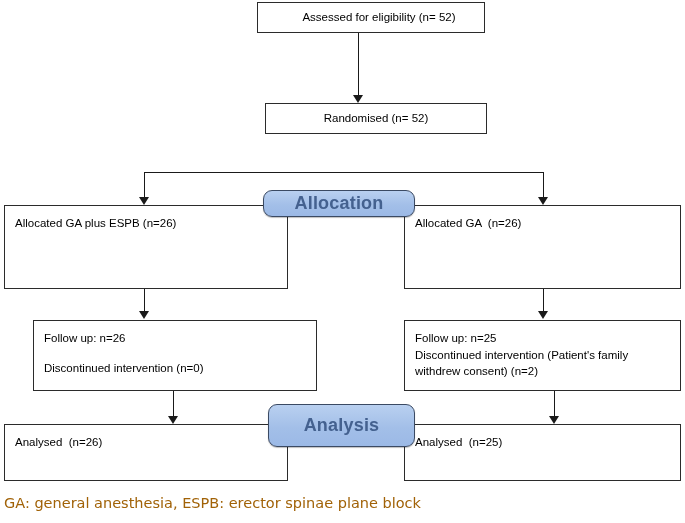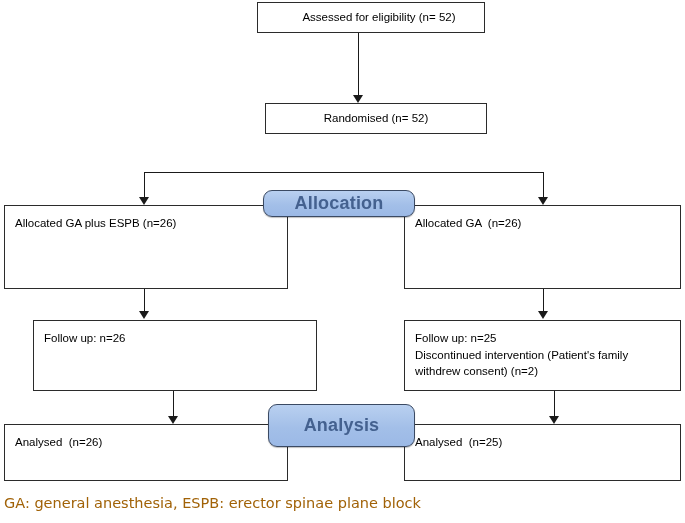--- a/index.html
+++ b/index.html
@@ -136,20 +136,21 @@
   </div>
 
   <div class="vline" style="left:144px; top:289px; height:24px;"></div>
   <div class="arrowhead" style="left:139px; top:311px;"></div>
   <div class="vline" style="left:543px; top:289px; height:24px;"></div>
   <div class="arrowhead" style="left:538px; top:311px;"></div>
 
 
   <div class="box left-aligned" style="left:4px; top:320px; width:284px; height:71px;margin-left:29px;">
     <span class="line">Follow up: n=26</span>
+    <span class="line gap">Discontinued intervention (n=0)</span>
   </div>
 
   <div class="box left-aligned" style="left:404px; top:320px; width:277px; height:71px;">
     <span class="line">Follow up: n=25</span>
     <span class="line tight">Discontinued intervention (Patient's family</span>
     <span class="line tight">withdrew consent) (n=2)</span>
   </div>
 
   <div class="vline" style="left:173px; top:391px; height:27px;"></div>
   <div class="arrowhead" style="left:168px; top:416px;"></div>

